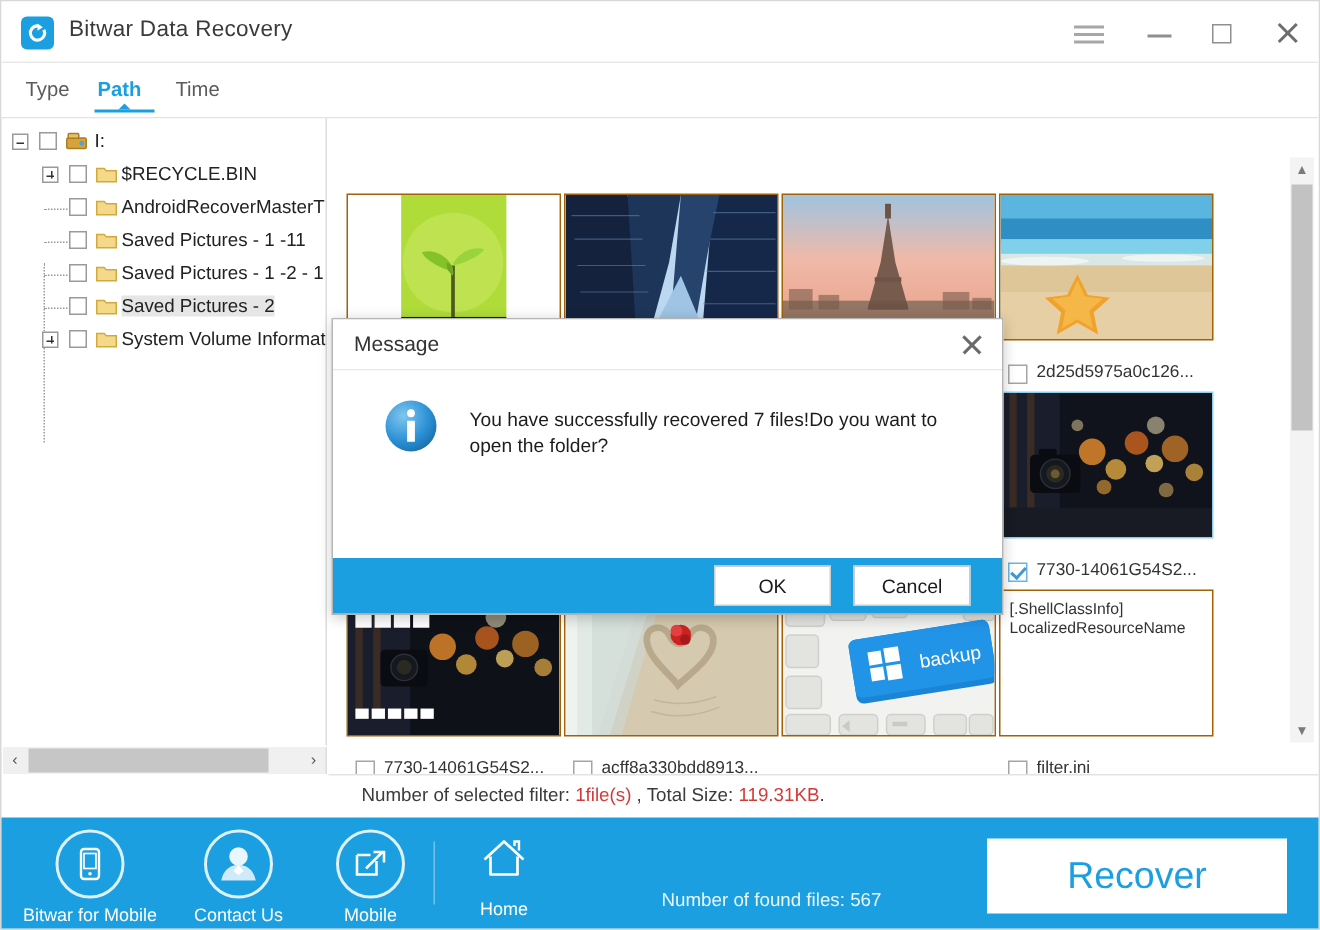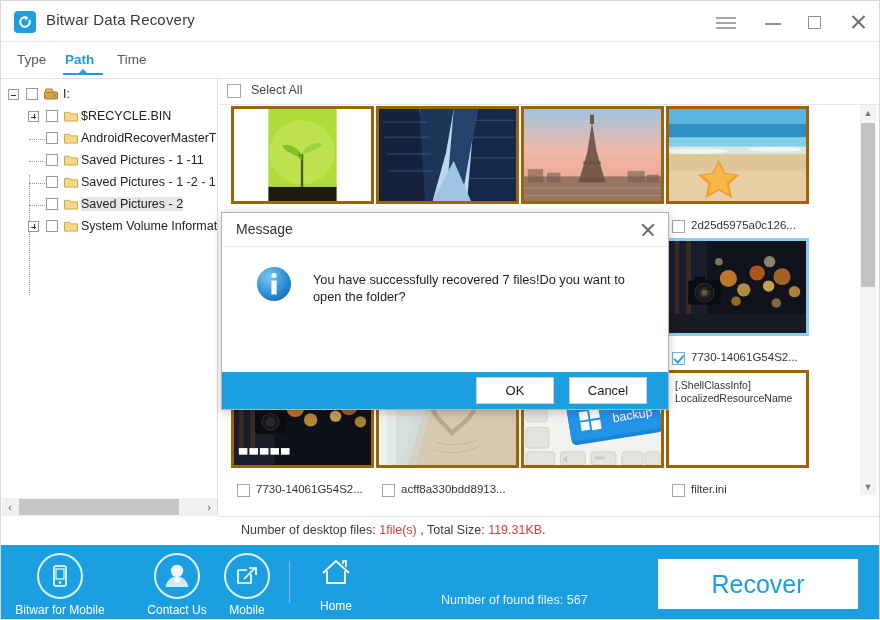--- a/index.html
+++ b/index.html
@@ -81,21 +81,21 @@
   .tree-hscroll .thumb{position:absolute;left:17px;top:1px;width:160px;height:16px;background:#c6c6c6;cursor:pointer;}
 
   
   .file-pane{position:absolute;left:218px;top:78px;width:660px;height:437px;background:#fff;box-sizing:border-box;overflow:hidden;}
   .selectall{position:absolute;left:0;top:0;width:660px;height:26px;border-bottom:1px solid #e6e6e6;box-sizing:border-box;}
   .selectall .cb{position:absolute;left:8px;top:5px;width:14px;height:14px;border:1px solid #a5a5a5;background:#fff;box-sizing:border-box;cursor:pointer;}
   .selectall span{position:absolute;left:32px;top:4px;font-size:12.5px;color:#454545;}
 
   .grid{position:absolute;left:0;top:27px;width:642px;height:410px;}
   .cell{position:absolute;width:145px;}
-  .thumb-wrap{position:relative;width:143px;height:98px;border:3px solid #a16207;background:#fff;box-sizing:border-box;overflow:hidden;cursor:pointer;}
+  .thumb-wrap{position:relative;width:143px;height:98px;border:1px solid #a16207;background:#fff;box-sizing:border-box;overflow:hidden;cursor:pointer;margin-top:23px;}
   .thumb-wrap.sel{border-color:#8fcdf0;}
   .thumb-img{position:absolute;left:0;top:0;width:100%;height:100%;}
   .cap{position:relative;margin-top:15px;height:18px;}
   .cap .cb{position:absolute;left:6px;top:1px;width:13px;height:13px;border:1px solid #a5a5a5;background:#fff;box-sizing:border-box;cursor:pointer;}
   .cap .cb.on{border-color:#6ab4e0;}
   .cap .cb.on:after{content:"";position:absolute;left:3px;top:0px;width:4px;height:8px;border:solid #3d9ad6;border-width:0 2px 2px 0;transform:rotate(42deg);}
   .cap .nm{position:absolute;left:25px;top:0px;font-size:11.5px;color:#333;white-space:nowrap;overflow:hidden;text-overflow:ellipsis;width:115px;}
   .txtprev{position:absolute;left:6px;top:6px;right:4px;font-size:10.5px;color:#333;line-height:13px;font-family:"Liberation Sans",sans-serif;}
 
   .vscroll{position:absolute;left:859px;top:104px;width:16px;height:390px;background:#f3f3f3;}
@@ -107,21 +107,21 @@
   .statusbar{position:absolute;left:218px;top:515px;width:660px;height:29px;background:#fff;border-top:1px solid #e3e3e3;box-sizing:border-box;}
   .statusbar .st{position:absolute;left:22px;top:6px;font-size:12.5px;color:#3b3b3b;white-space:nowrap;}
   .statusbar .st i{font-style:normal;color:#d33b3b;}
 
   
   .bottombar{position:absolute;left:0;bottom:0;width:878px;height:74px;background:#1b9fe0;}
   .bb-item{position:absolute;top:8px;width:110px;text-align:center;cursor:pointer;}
   .bb-circ{position:relative;margin:0 auto;width:42px;height:42px;border-radius:50%;border:2px solid rgba(255,255,255,.85);}
   .bb-lbl{margin-top:4px;font-size:12px;color:#fff;}
   .bb-mobile{left:4px}
-  .bb-contact{left:121px}
+  .bb-contact{left:103px}
   .bb-export{left:191px}
   .bb-home{left:280px}
   .bb-home .bb-lbl{margin-top:10px;}
   .bb-sep{position:absolute;left:288px;top:16px;width:1px;height:42px;background:rgba(255,255,255,.38);}
   .found{position:absolute;left:440px;top:48px;font-size:12.5px;color:#e8f6ff;}
   .recover-btn{position:absolute;left:657px;top:558px;width:200px;height:50px;background:#fff;display:flex;align-items:center;justify-content:center;cursor:pointer;}
   .recover-btn span{font-size:25px;color:#1b9fe0;}
 
   
   .modal{position:absolute;left:220px;top:211px;width:448px;height:198px;background:#fff;border:1px solid #b4b4b4;box-shadow:0 2px 9px rgba(0,0,0,.22);box-sizing:border-box;z-index:50;}
@@ -285,24 +285,20 @@
   </div>
 
   <div class="tree-hscroll">
     <div class="arw l">‹</div>
     <div class="thumb"></div>
     <div class="arw r">›</div>
   </div>
 
   <div class="file-pane">
 
-    <div class="selectall">
-      <span class="cb"></span>
-      <span>Select All</span>
-    </div>
 
     <div class="grid">
 
       <div class="cell" style="left:12px;top:0px;">
         <div class="thumb-wrap">
           <svg class="thumb-img" viewBox="0 0 143 98" preserveAspectRatio="none">
             <rect width="143" height="98" fill="#ffffff"></rect>
             <rect x="36" y="0" width="71" height="98" fill="#a6d92a"></rect>
             <rect x="36" y="0" width="71" height="98" fill="#b9e04a" opacity=".5"></rect>
             <ellipse cx="71" cy="46" rx="34" ry="34" fill="#c9e85f" opacity=".6"></ellipse>
@@ -574,21 +570,21 @@
     </div>
   </div>
 
   <div class="vscroll">
     <div class="arw up">▲</div>
     <div class="thumbv"></div>
     <div class="arw dn">▼</div>
   </div>
 
   <div class="statusbar">
-    <div class="st"><span>Number of desktop files: </span><i>1file(s)</i><span> , Total Size: </span><i>119.31KB</i><span>.</span></div>
+    <div class="st"><span>Number of selected filter: </span><i>1file(s)</i><span> , Total Size: </span><i>119.31KB</i><span>.</span></div>
   </div>
 
   <div class="bottombar">
 
     <div class="bb-item bb-mobile">
       <div class="bb-circ">
         <svg width="42" height="42" viewBox="0 0 42 42">
             <rect x="15" y="11" width="12" height="20" rx="2" fill="none" stroke="#fff" stroke-width="1.6"></rect>
             <rect x="17" y="14" width="8" height="10" fill="none" stroke="#fff" stroke-width="1.1"></rect>
             <circle cx="21" cy="27.5" r="1.2" fill="#fff"></circle>

